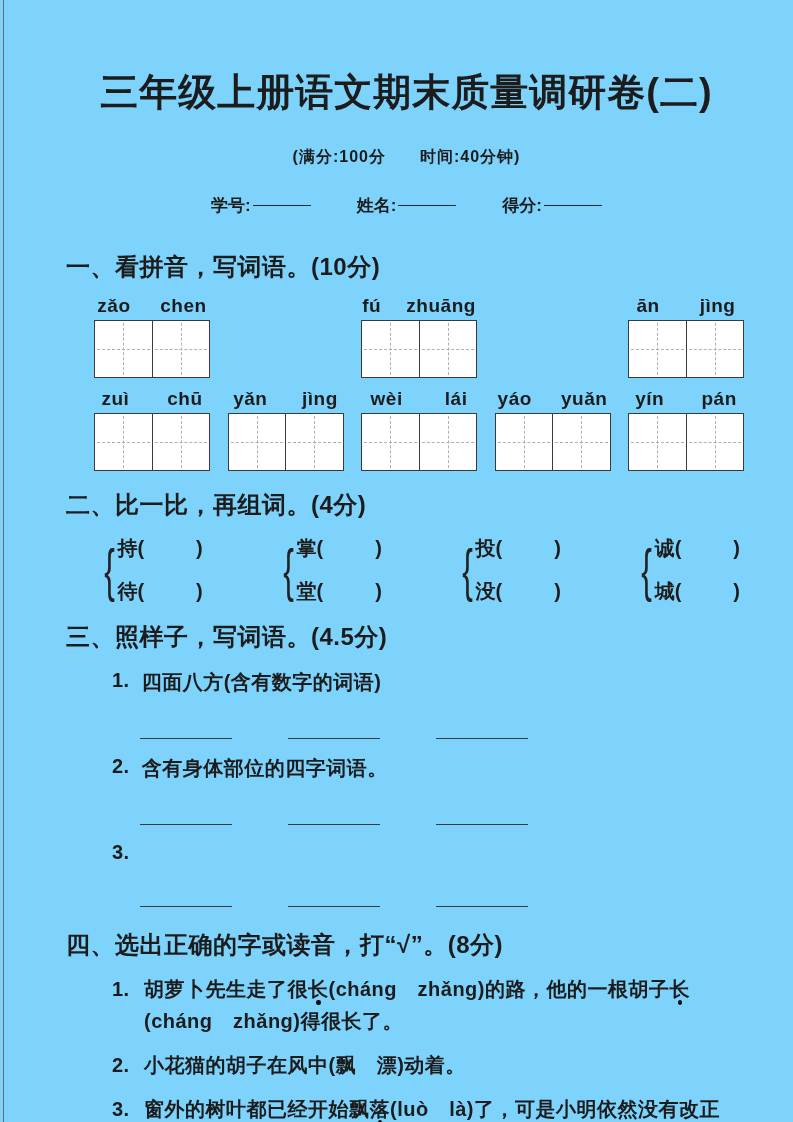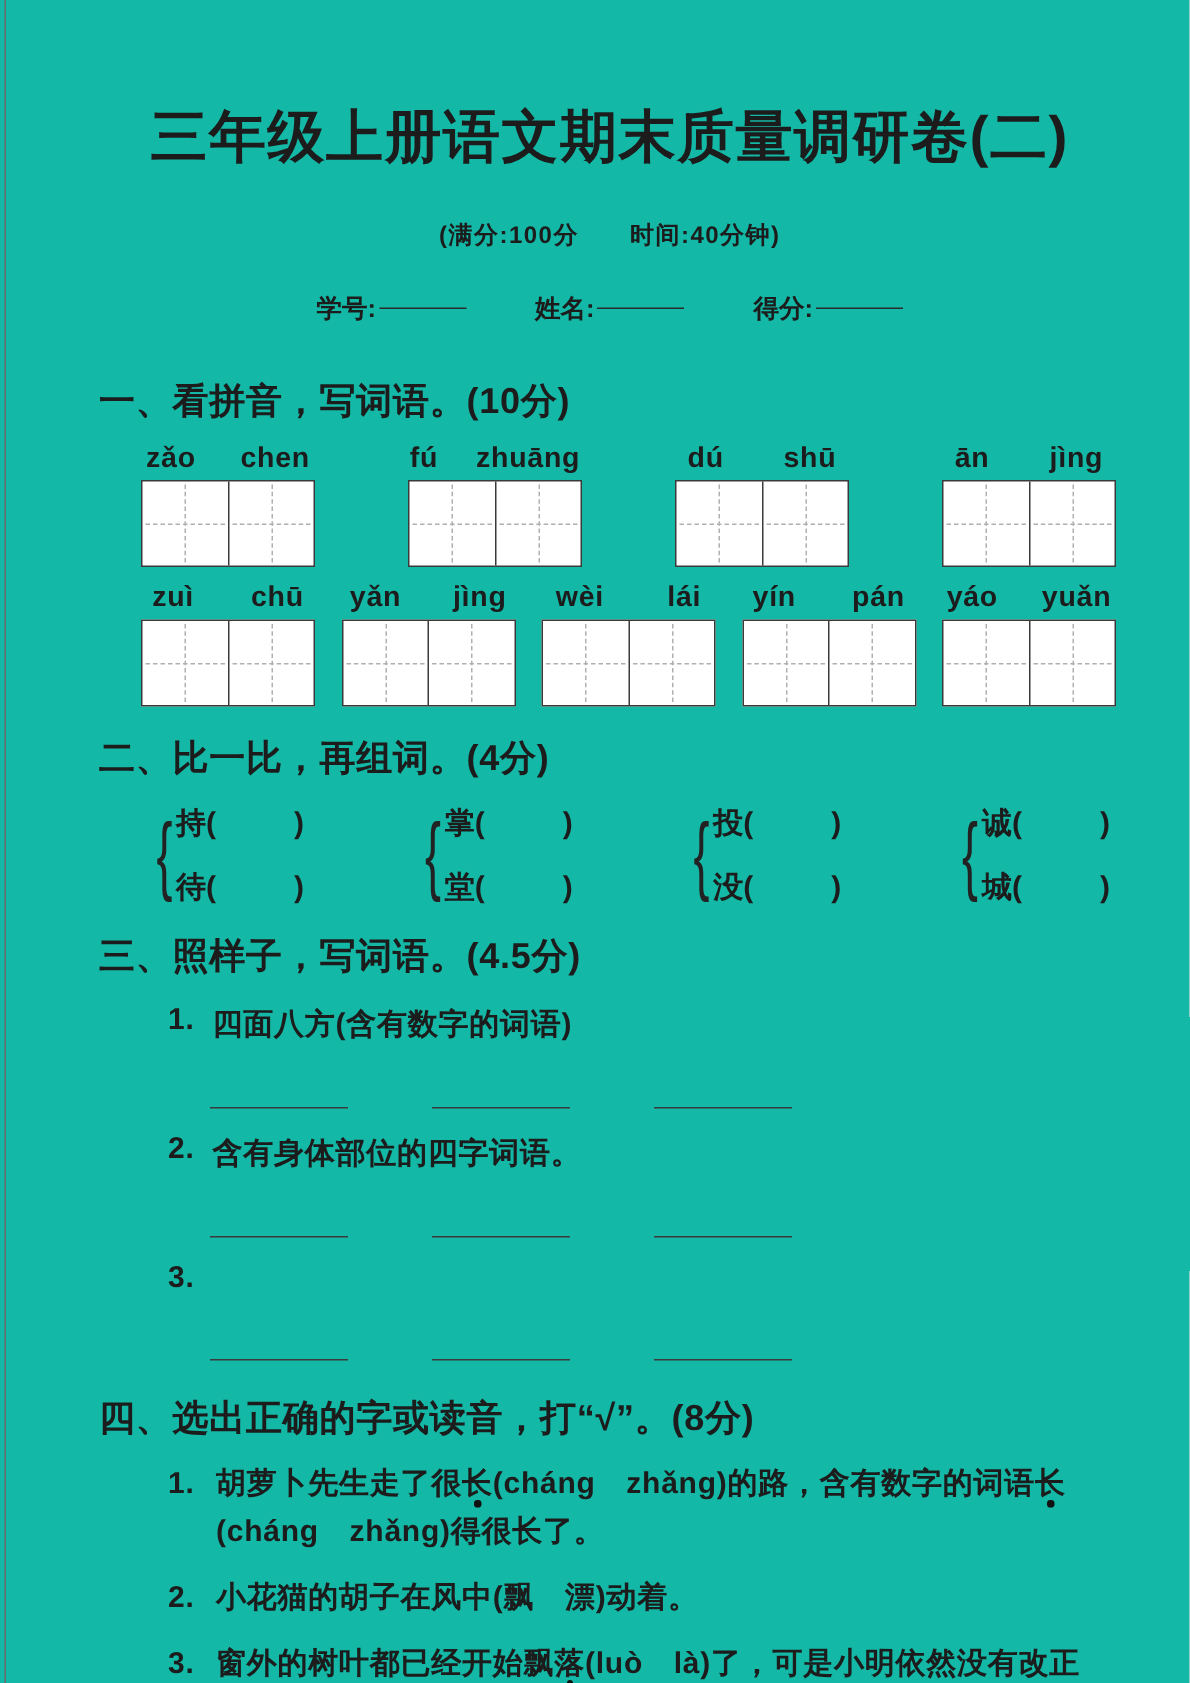--- a/index.html
+++ b/index.html
@@ -1,20 +1,20 @@
 <!DOCTYPE html>
 <html><head>
 <meta charset="utf-8">
 <style>
   html,body{margin:0;padding:0;background:#e8e8e8;}
   .page{
     position:relative;
     width:793px;height:1122px;
     margin:0 auto;
-    background:#14b8a6;
+    background:#7dd3fc;
     font-family:"Liberation Sans","DejaVu Sans",sans-serif;
     color:#1c1c1c;
     overflow:hidden;
   }
   .left-rule{position:absolute;left:3px;top:0;width:1px;height:100%;background:#6a6a6a;}
   .content{padding:0 46px 0 66px;}
 
   
   .title{margin:70px 0 0 0;text-align:center;font-size:38px;font-weight:900;letter-spacing:1px;line-height:1.2;}
   .subtitle{margin-top:31px;text-align:center;font-size:16px;font-weight:700;letter-spacing:1px;}
@@ -102,30 +102,20 @@
           <span>fú</span>
           <span>zhuāng</span>
         </div>
         <div class="tian">
           <div class="cell"></div>
           <div class="cell"></div>
         </div>
       </div>
       <div class="py-col">
         <div class="pin">
-          <span>dú</span>
-          <span>shū</span>
-        </div>
-        <div class="tian">
-          <div class="cell"></div>
-          <div class="cell"></div>
-        </div>
-      </div>
-      <div class="py-col">
-        <div class="pin">
           <span>ān</span>
           <span>jìng</span>
         </div>
         <div class="tian">
           <div class="cell"></div>
           <div class="cell"></div>
         </div>
       </div>
     </div>
 
@@ -155,32 +145,32 @@
           <span>wèi</span>
           <span>lái</span>
         </div>
         <div class="tian">
           <div class="cell"></div>
           <div class="cell"></div>
         </div>
       </div>
       <div class="py-col">
         <div class="pin">
+          <span>yáo</span>
+          <span>yuǎn</span>
+        </div>
+        <div class="tian">
+          <div class="cell"></div>
+          <div class="cell"></div>
+        </div>
+      </div>
+      <div class="py-col">
+        <div class="pin">
           <span>yín</span>
           <span>pán</span>
-        </div>
-        <div class="tian">
-          <div class="cell"></div>
-          <div class="cell"></div>
-        </div>
-      </div>
-      <div class="py-col">
-        <div class="pin">
-          <span>yáo</span>
-          <span>yuǎn</span>
         </div>
         <div class="tian">
           <div class="cell"></div>
           <div class="cell"></div>
         </div>
       </div>
     </div>
 
     <div class="sec-heading sec2-heading">二、比一比，再组词。(4分)</div>
     <div class="groups">
@@ -282,21 +272,21 @@
     <div class="blanks">
       <span class="blank-line"></span>
       <span class="blank-line"></span>
       <span class="blank-line"></span>
     </div>
 
     <div class="sec-heading sec4-heading">四、选出正确的字或读音，打“√”。(8分)</div>
 
     <div class="q">
       <span class="qnum">1.</span>
-      <div class="qtext"><span>胡萝卜先生走了很</span><span class="emph">长</span><span>(cháng　zhǎng)的路，含有数字的词语</span><span class="emph">长</span><span>(cháng　zhǎng)得很长了。</span></div>
+      <div class="qtext"><span>胡萝卜先生走了很</span><span class="emph">长</span><span>(cháng　zhǎng)的路，他的一根胡子</span><span class="emph">长</span><span>(cháng　zhǎng)得很长了。</span></div>
     </div>
     <div class="q">
       <span class="qnum">2.</span>
       <div class="qtext"><span>小花猫的胡子在风中(飘　漂)动着。</span></div>
     </div>
     <div class="q">
       <span class="qnum">3.</span>
       <div class="qtext"><span>窗外的树叶都已经开始飘</span><span class="emph">落</span><span>(luò　là)了，可是小明依然没有改正丢三</span><span class="emph">落</span><span>(luò　là)四的习惯。</span></div>
     </div>
 

